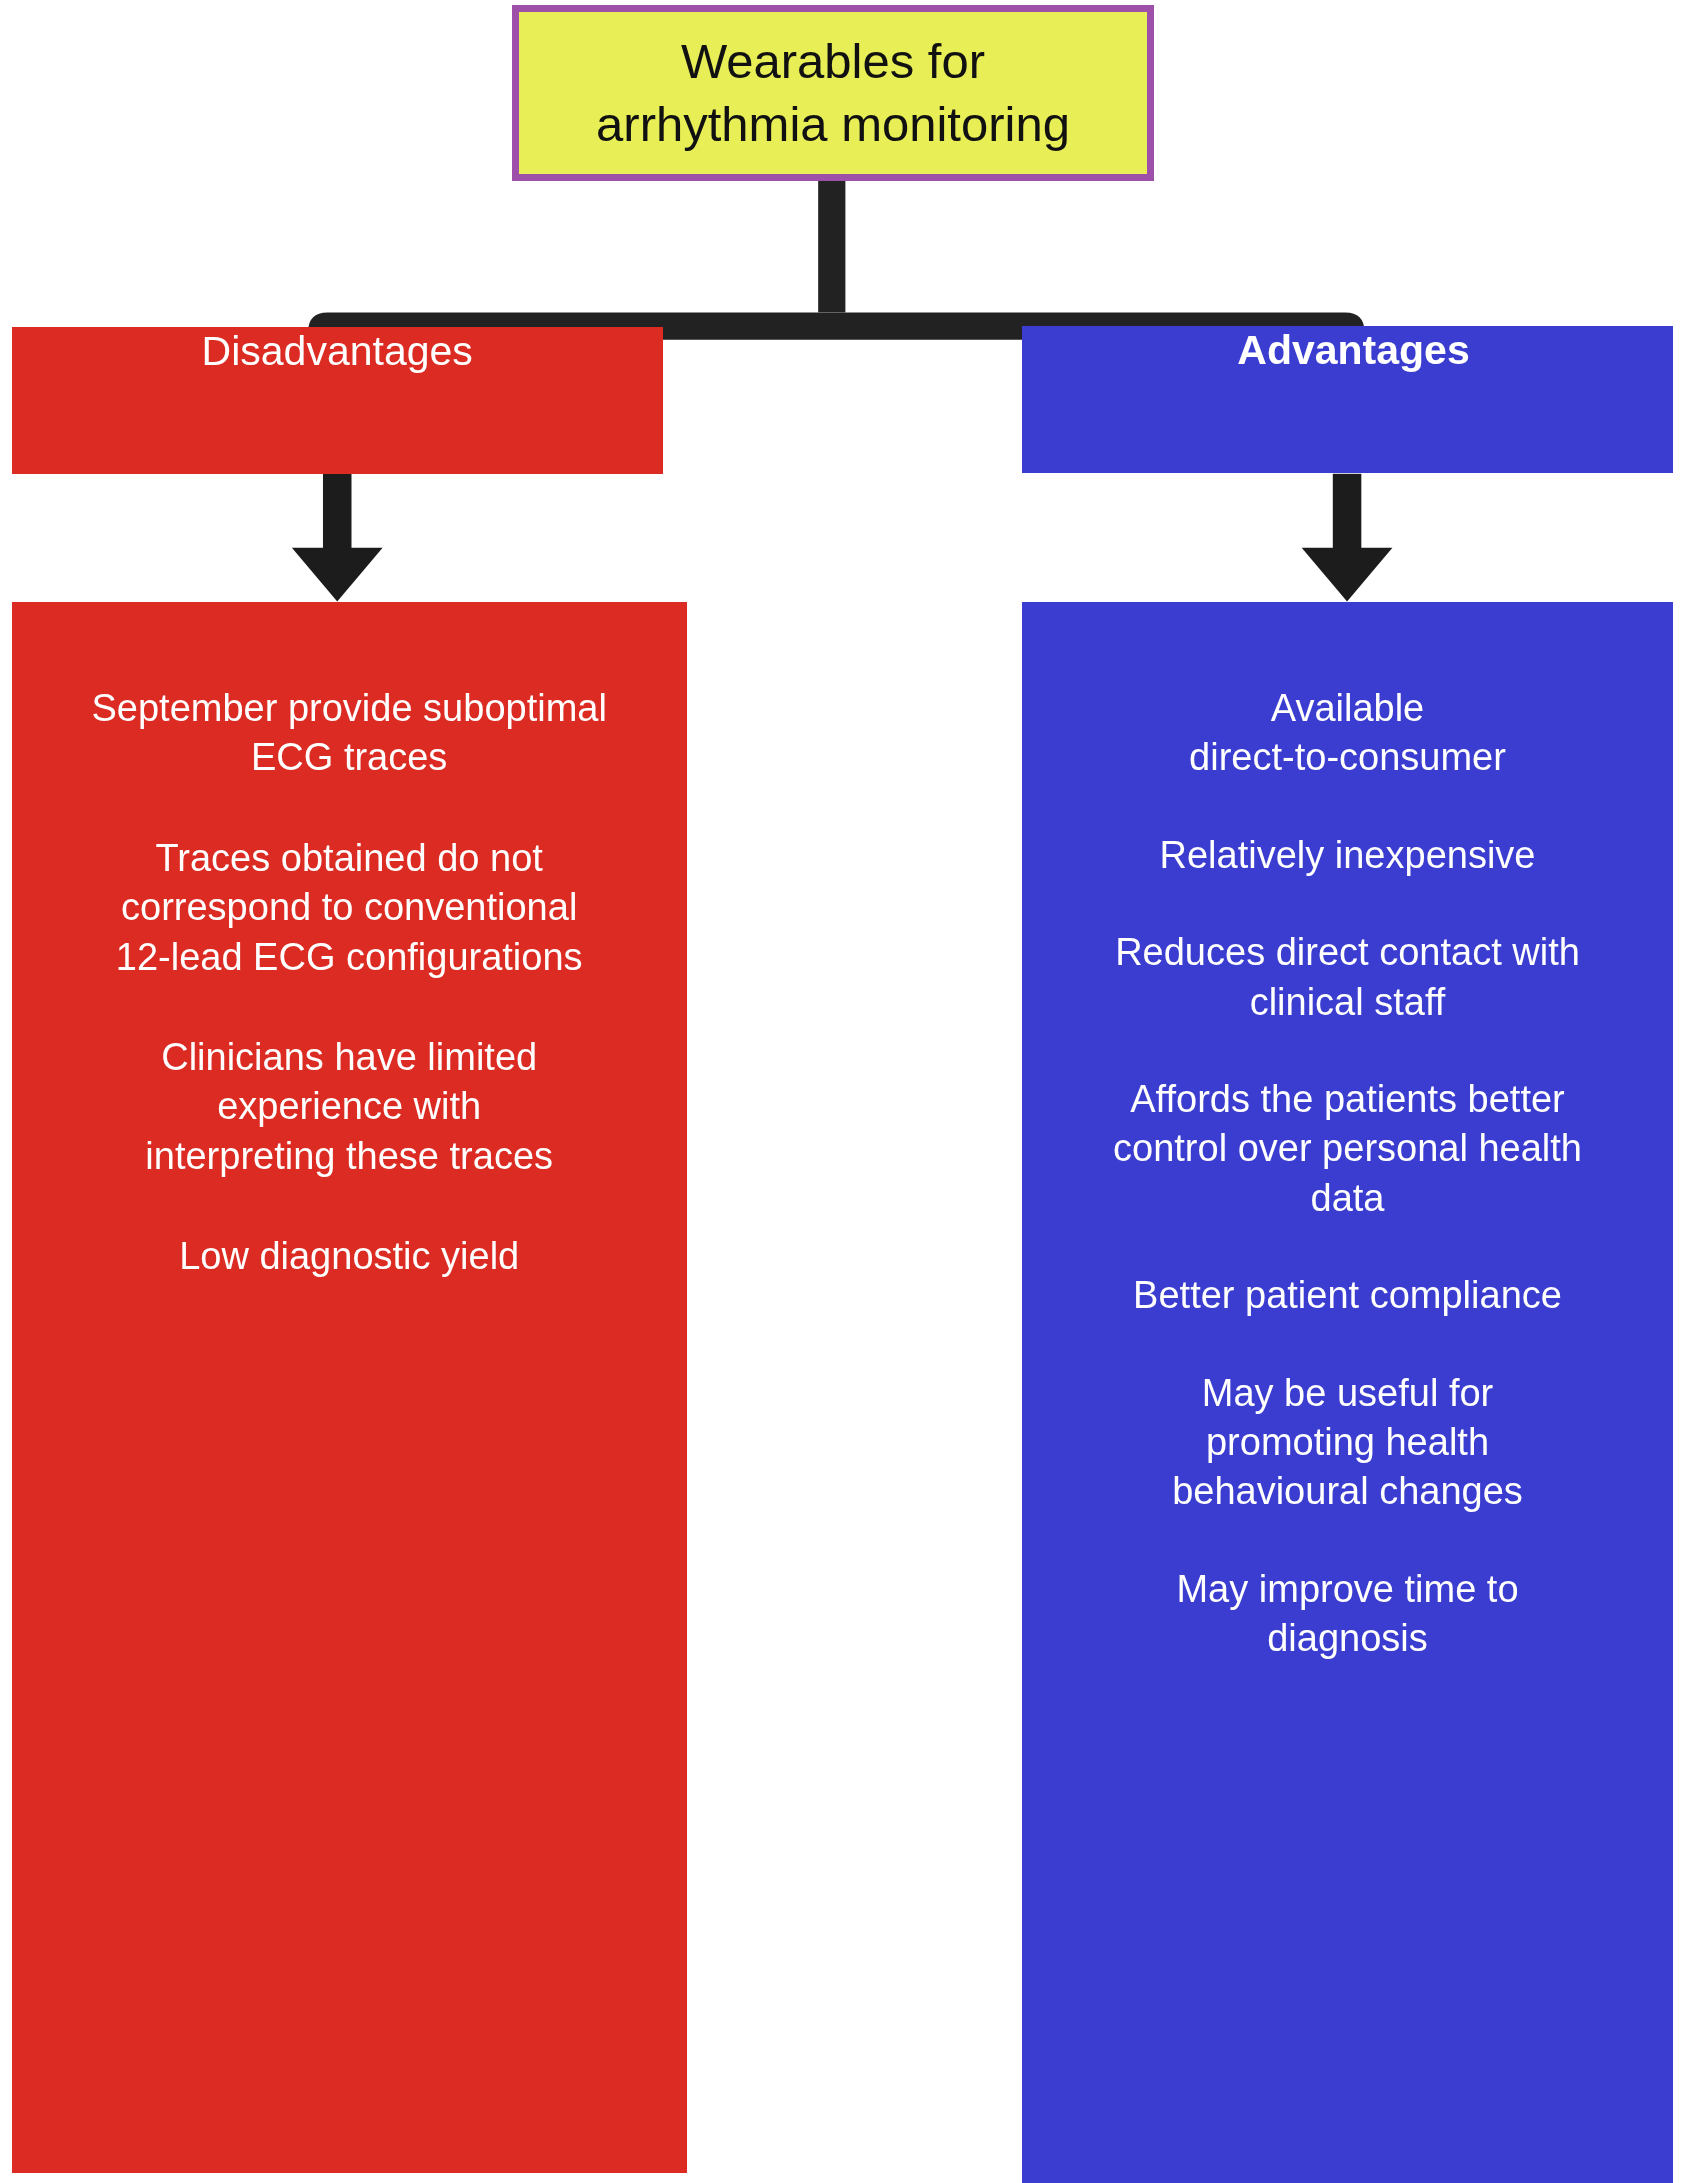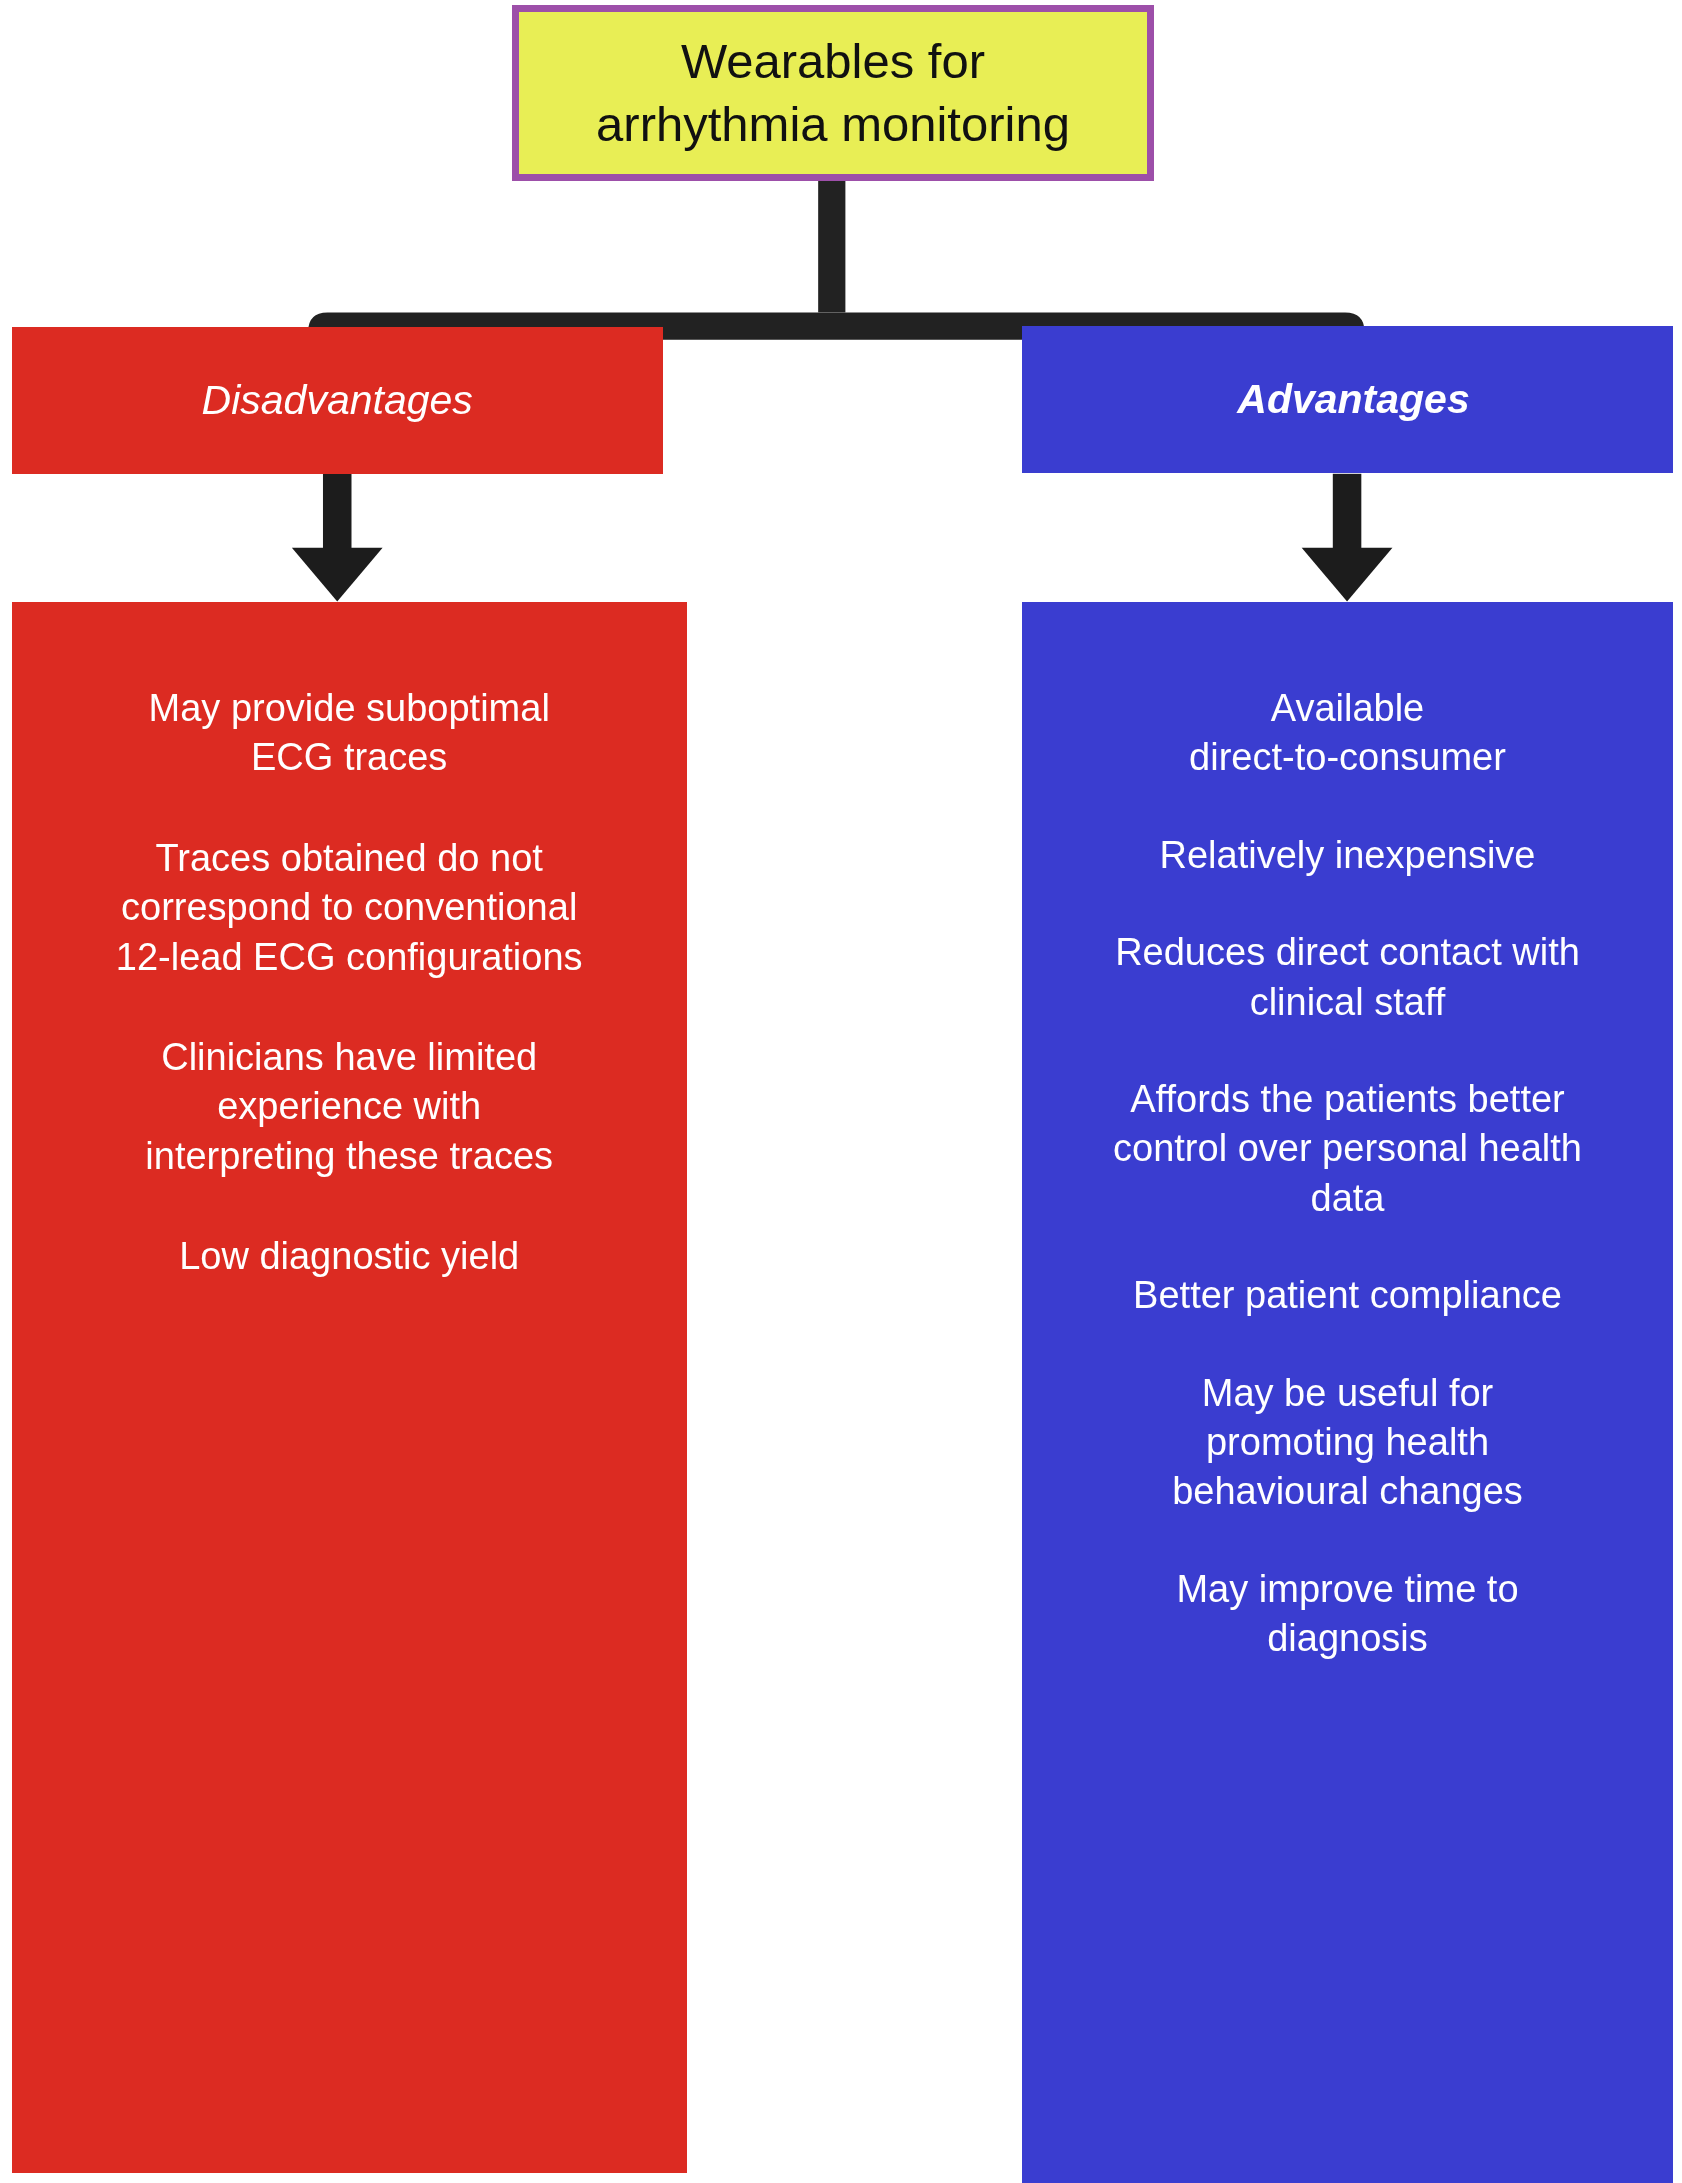--- a/index.html
+++ b/index.html
@@ -51,25 +51,24 @@
     top: 0;
     width: 1683px;
     height: 2183px;
     pointer-events: none;
   }
 
   
   .header-box {
     position: absolute;
     display: flex;
-    align-items: center;
+    align-items: flex-start;
     justify-content: center;
     text-align: center;
     box-sizing: border-box;
-    font-style: italic;
   }
   .header-box .header-text {
     font-size: 41px;
     line-height: 1.2;
     color: #ffffff;
   }
   .header-left {
     left: 11.7px;
     top: 327px;
     width: 651px;
@@ -157,21 +156,21 @@
 
   <div class="header-box header-left">
     <div class="header-text">Disadvantages</div>
   </div>
 
   <div class="header-box header-right">
     <div class="header-text">Advantages</div>
   </div>
 
   <div class="panel panel-left">
-    <div class="panel-item">May provide suboptimal
+    <div class="panel-item">September provide suboptimal
 ECG traces</div>
     <div class="panel-item">Traces obtained do not
 correspond to conventional
 12-lead ECG configurations</div>
     <div class="panel-item">Clinicians have limited
 experience with
 interpreting these traces</div>
     <div class="panel-item">Low diagnostic yield</div>
   </div>
 

